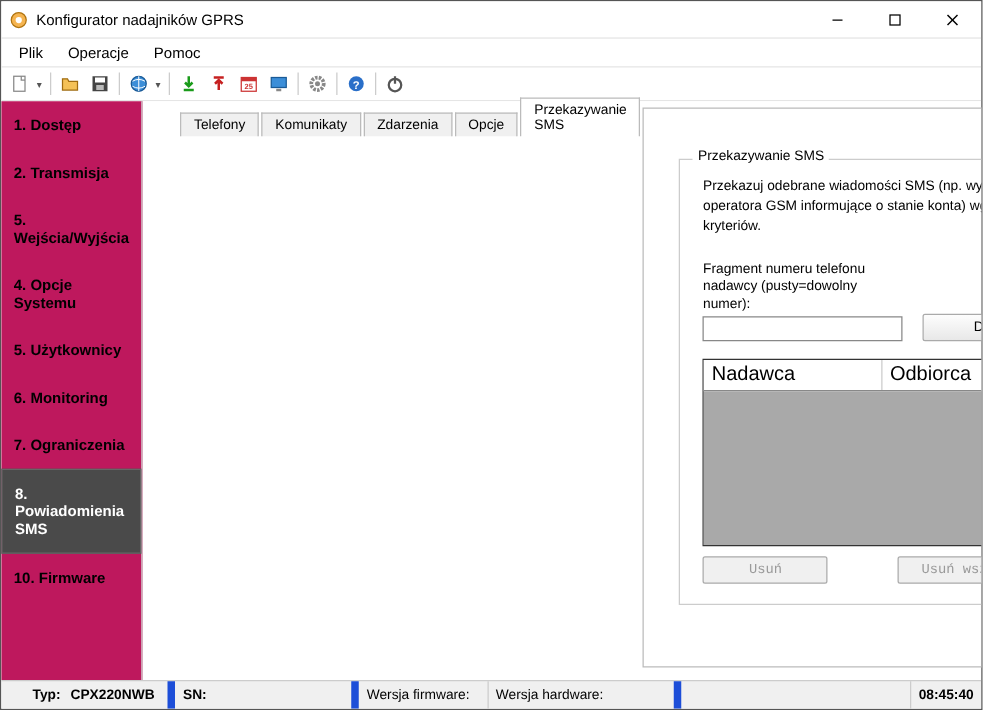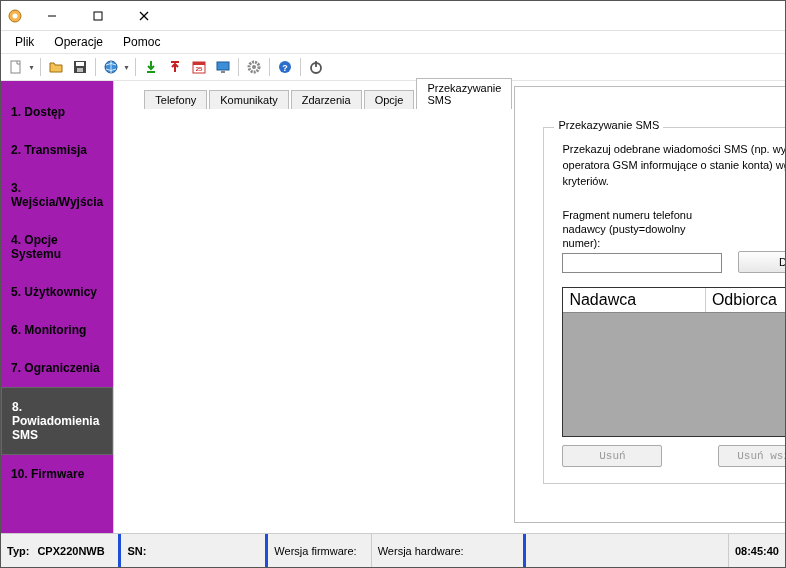--- a/index.html
+++ b/index.html
@@ -11,21 +11,21 @@
 
 .menubar { height: 22px; display: flex; align-items: center; padding: 0 4px; background: #fff; font-size: 12px; color: #000; }
 .menubar .menu-item { padding: 2px 10px; }
 
 .toolbar { height: 28px; display: flex; align-items: center; padding: 2px 4px; background: #fff; border-top: 1px solid #e5e5e5; border-bottom: 1px solid #e5e5e5; gap: 2px; }
 .toolbar .tbtn { width: 22px; height: 22px; display: flex; align-items: center; justify-content: center; border: 1px solid transparent; border-radius: 2px; }
 .toolbar .sep { width: 1px; height: 18px; background: #ccc; margin: 0 2px; }
 .toolbar .dd { font-size: 8px; color: #555; margin-left: -2px; width: 9px; text-align: center; }
 
 .body-area { flex: 1; display: flex; background: #fff; min-height: 0; }
-.sidebar { width: 219px; background: #a21caf; border-right: 1px solid #d0d0d0; padding-top: 12px; }
+.sidebar { width: 219px; background: #be185d; border-right: 1px solid #d0d0d0; padding-top: 0; }
 .sidebar .nav-item { font-size: 12px; font-weight: bold; color: #000; padding: 12px 10px; cursor: default; }
 .sidebar .nav-item.active { background: #4a4a4a; color: #fff; border: 1px solid #666; }
 
 .content { flex: 1; padding: 6px 10px 10px 30px; display: flex; flex-direction: row; min-height: 0; }
 .tabs { display: flex; font-size: 11px; height: 22px; align-items: flex-end; }
 .tabs .tab { padding: 3px 10px; background: #f0f0f0; border: 1px solid #bbb; border-bottom: none; margin-right: 2px; color: #000; }
 .tabs .tab.active { background: #fff; position: relative; z-index: 2; }
 .tab-panel { flex: 1; border: 1px solid #bbb; background: #fff; position: relative; margin-top: -1px; padding: 40px 28px 20px 28px; }
 
 .groupbox { border: 1px solid #ccc; padding: 14px 18px 16px 18px; position: relative; }
@@ -36,38 +36,39 @@
 .field input[type=text] { width: 160px; height: 20px; border: 1px solid #888; font-size: 11px; padding: 0 3px; }
 .btn { min-width: 100px; height: 22px; font-size: 11px; background: linear-gradient(#fdfdfd,#e8e8e8); border: 1px solid #aaa; border-radius: 2px; color: #000; }
 .btn:disabled { color: #9a9a9a; background: #f0f0f0; font-family: Liberation Mono, monospace; }
 .grid { border: 1px solid #333; height: 150px; display: flex; flex-direction: column; }
 .grid-header { display: flex; background: #fff; border-bottom: 1px solid #888; }
 .grid-header .gh { flex: 1; font-size: 16px; padding: 3px 6px; border-right: 1px solid #ccc; }
 .grid-header .gh:last-child { border-right: none; }
 .grid-body { flex: 1; background: #a9a9a9; }
 .row-buttons { display: flex; justify-content: space-between; margin-top: 8px; }
 
-.statusbar { height: 34px; display: flex; align-items: center; font-size: 11px; font-weight: bold; background: #f0f0f0; border-top: 1px solid #ccc; }
-.statusbar .sb { padding: 0 6px; border-right: 3px solid #1d4ed8; height: 100%; display: flex; align-items: center; font-weight: bold; }
+.statusbar { height: 23px; display: flex; align-items: center; font-size: 11px; font-weight: bold; background: #f0f0f0; border-top: 1px solid #ccc; padding-left: 19px; }
+.statusbar .sb { padding: 0 6px; border-right: 6px solid #1d4ed8; height: 100%; display: flex; align-items: center; font-weight: bold; }
 .statusbar .sb.label { font-weight: bold; }
 .statusbar .sb.val { font-weight: normal; min-width: 60px; }
 .statusbar .sb.time { margin-left: auto; border-right: none; border-left: 1px solid #ccc; }
 
 svg { display: block; }
 </style>
 </head>
 <body>
 
 <div class="titlebar">
   <span class="app-icon">
     <svg width="16" height="16" viewBox="0 0 16 16">
         <circle cx="8" cy="8" r="6" fill="#f5b450" stroke="#b07410"></circle>
         <circle cx="8" cy="8" r="2.5" fill="#fff"></circle>
       </svg>
   </span>
+  <span class="title">Konfigurator nadajników GPRS</span>
   <div class="win-btn">
     <svg width="10" height="10">
         <line x1="1" y1="5" x2="9" y2="5" stroke="#000" stroke-width="1"></line>
       </svg>
   </div>
   <div class="win-btn">
     <svg width="10" height="10">
         <rect x="1" y="1" width="8" height="8" fill="none" stroke="#000" stroke-width="1"></rect>
       </svg>
   </div>
@@ -160,21 +161,21 @@
         <circle cx="8" cy="9" r="5" fill="none" stroke="#555" stroke-width="1.8"></circle>
         <line x1="8" y1="2" x2="8" y2="8" stroke="#555" stroke-width="1.8"></line>
       </svg>
     </div>
 </div>
 
 <div class="body-area">
   <div class="sidebar">
     <div class="nav-item">1. Dostęp</div>
     <div class="nav-item">2. Transmisja</div>
-    <div class="nav-item">3. Wejścia/Wyjścia</div>
+    <div class="nav-item">5. Wejścia/Wyjścia</div>
     <div class="nav-item">4. Opcje Systemu</div>
     <div class="nav-item">5. Użytkownicy</div>
     <div class="nav-item">6. Monitoring</div>
     <div class="nav-item">7. Ograniczenia</div>
     <div class="nav-item active">8. Powiadomienia SMS</div>
     <div class="nav-item">10. Firmware</div>
   </div>
 
   <div class="content">
     <div class="tabs">

